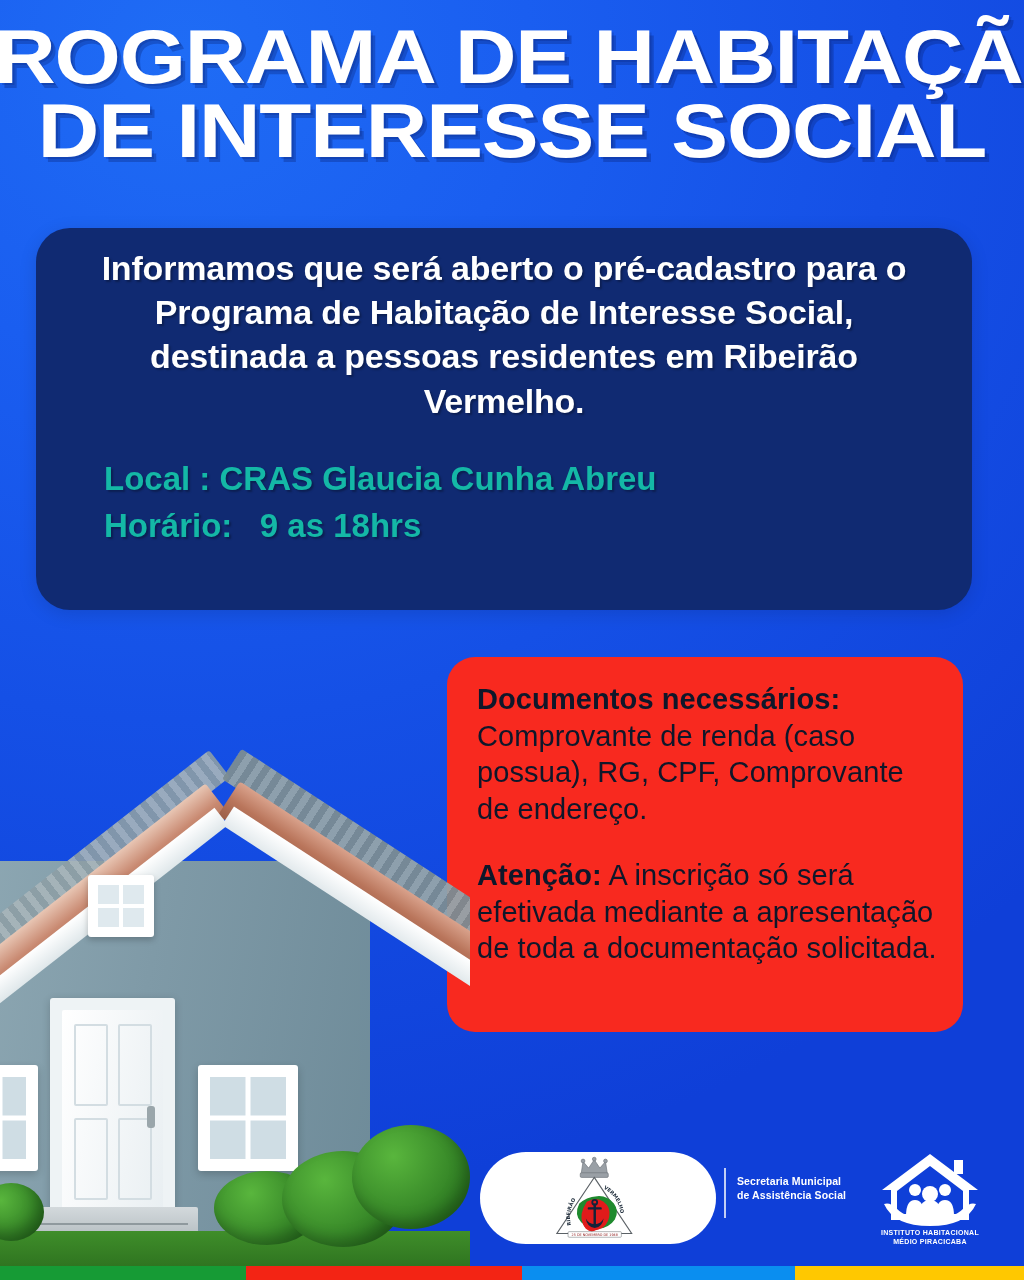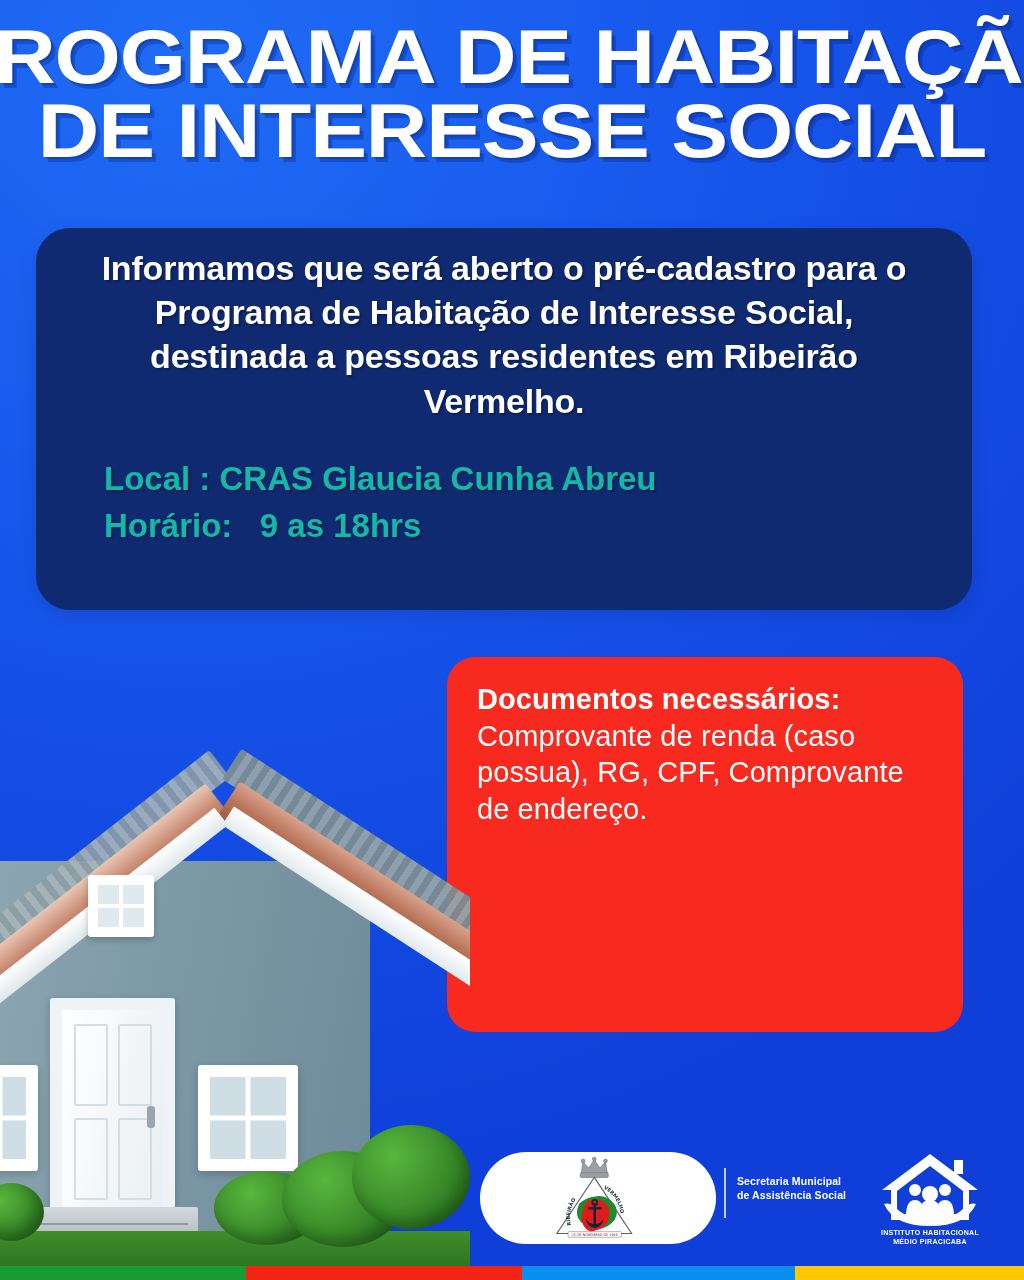--- a/index.html
+++ b/index.html
@@ -63,21 +63,21 @@
   .navy-details div{white-space:pre;}
 
   
   .red-card{
     position:absolute;left:447px;top:657px;width:516px;height:375px;
     background:#f8291f;
     border-radius:28px;
   }
   .red-inner{
     position:absolute;left:30px;top:24px;right:24px;
-    color:#ffffff;
+    color:#0f172a;
   }
   .red-block{font-size:29px;line-height:1.26;letter-spacing:.1px;}
   .red-block b{font-weight:700;}
   .red-block.second{margin-top:30px;}
 
   
   .house-scene{
     position:absolute;left:0;bottom:13px;width:470px;height:660px;
     overflow:hidden;
   }
@@ -262,20 +262,23 @@
       <div>Local : CRAS Glaucia Cunha Abreu</div>
       <div>Horário:   9 as 18hrs</div>
     </div>
   </div>
 
   <div class="red-card">
     <div class="red-inner">
       <div class="red-block">
         <b>Documentos necessários:</b>
         <span>Comprovante de renda (caso possua), RG, CPF, Comprovante de endereço.</span>
+      </div>
+      <div class="red-block second">
+        <b>Atenção:</b><span> A inscrição só será efetivada mediante a apresentação de toda a documentação solicitada.</span>
       </div>
     </div>
   </div>
 
   <div class="house-scene">
     <div class="sky-fill"></div>
     <div class="house-body"></div>
 
     <div class="roof">
       <div class="slope shingleL"></div>

